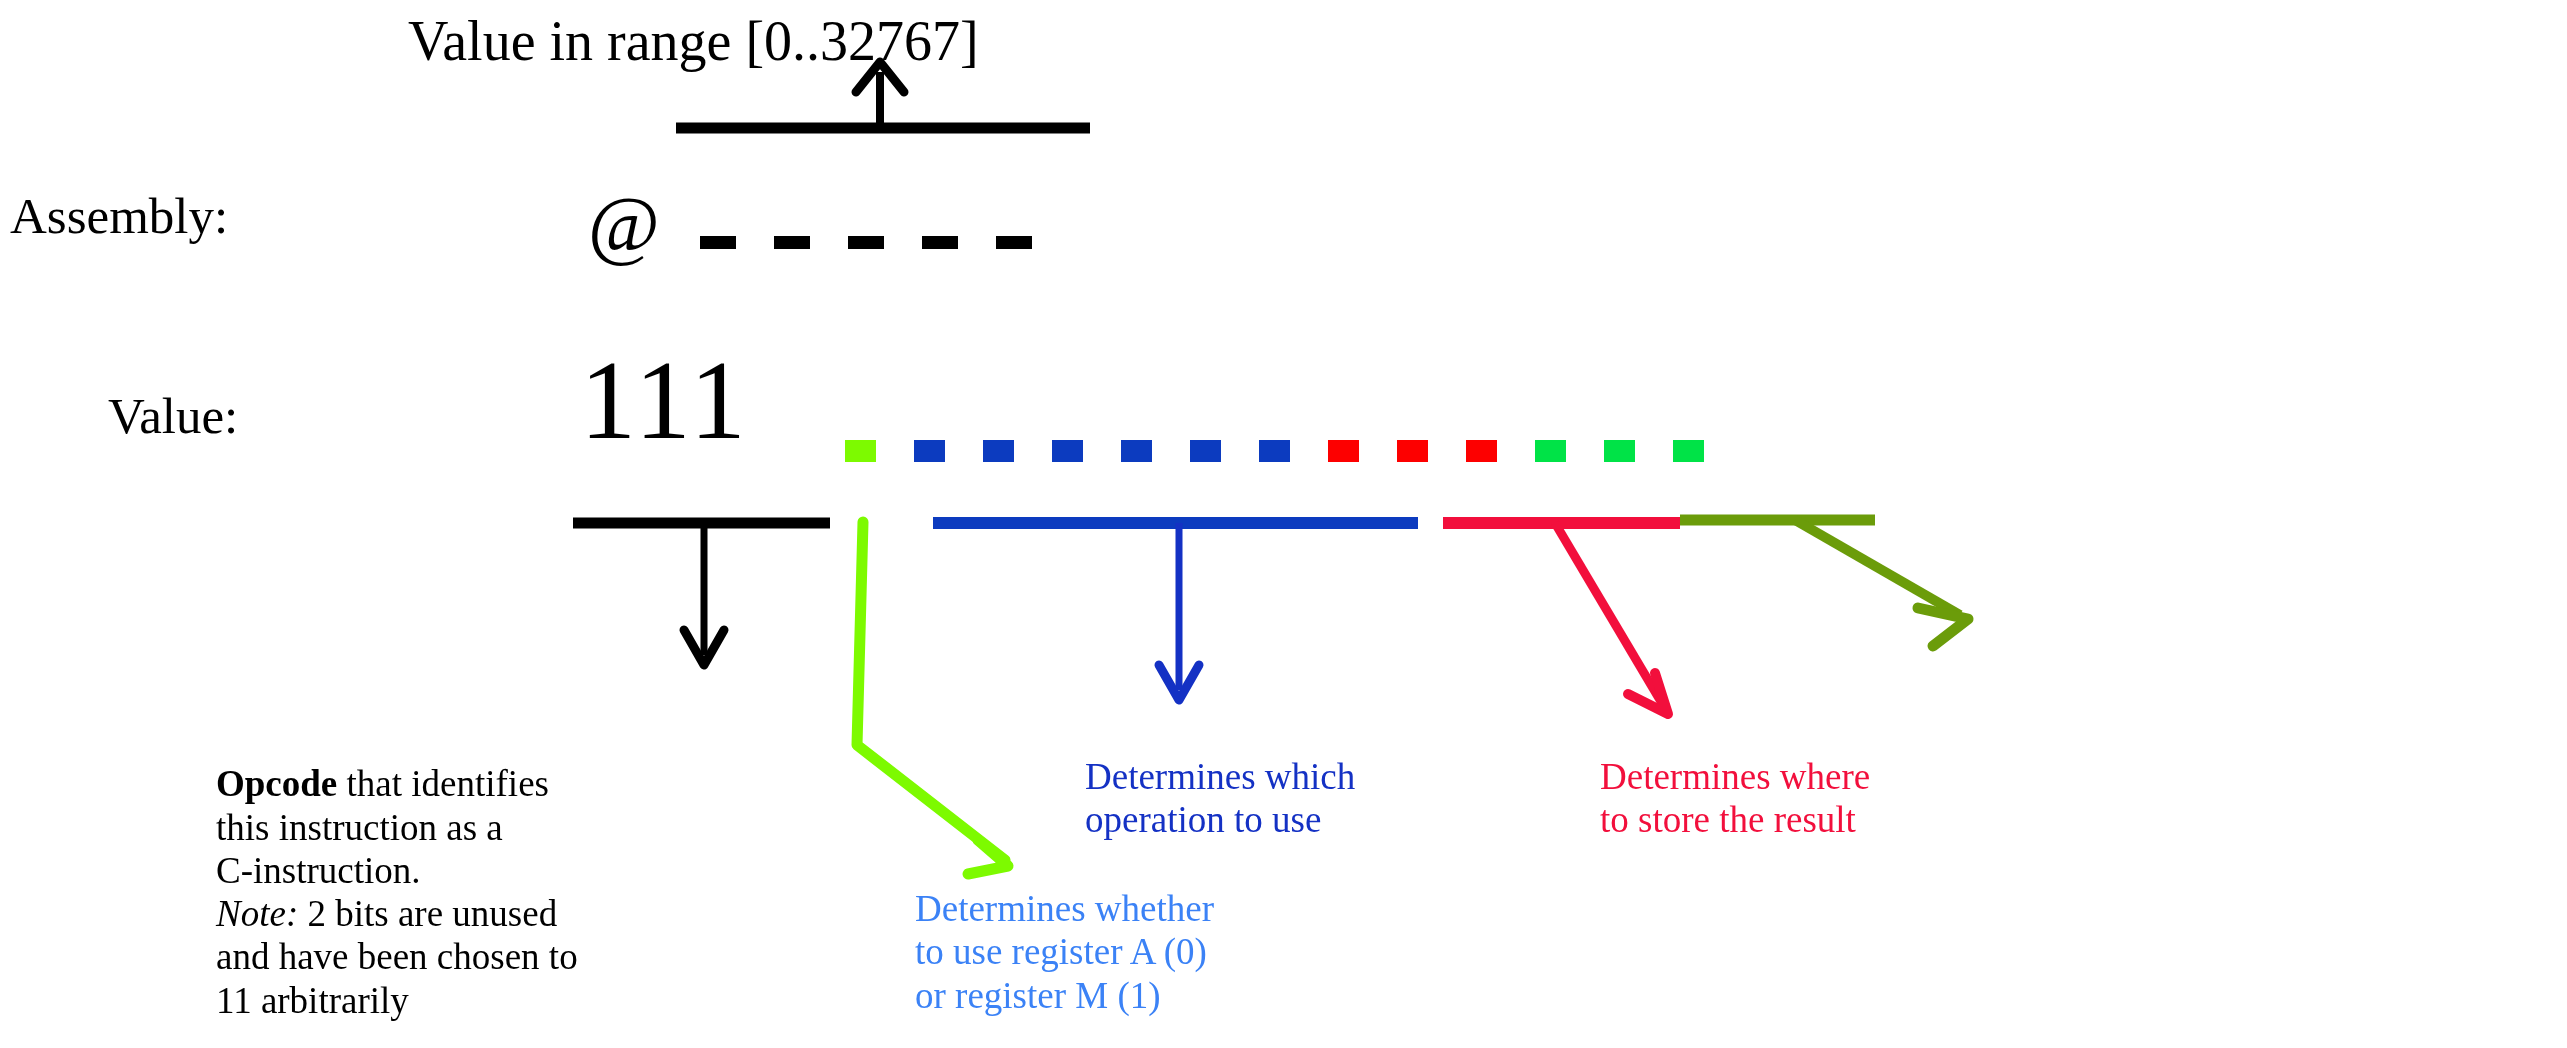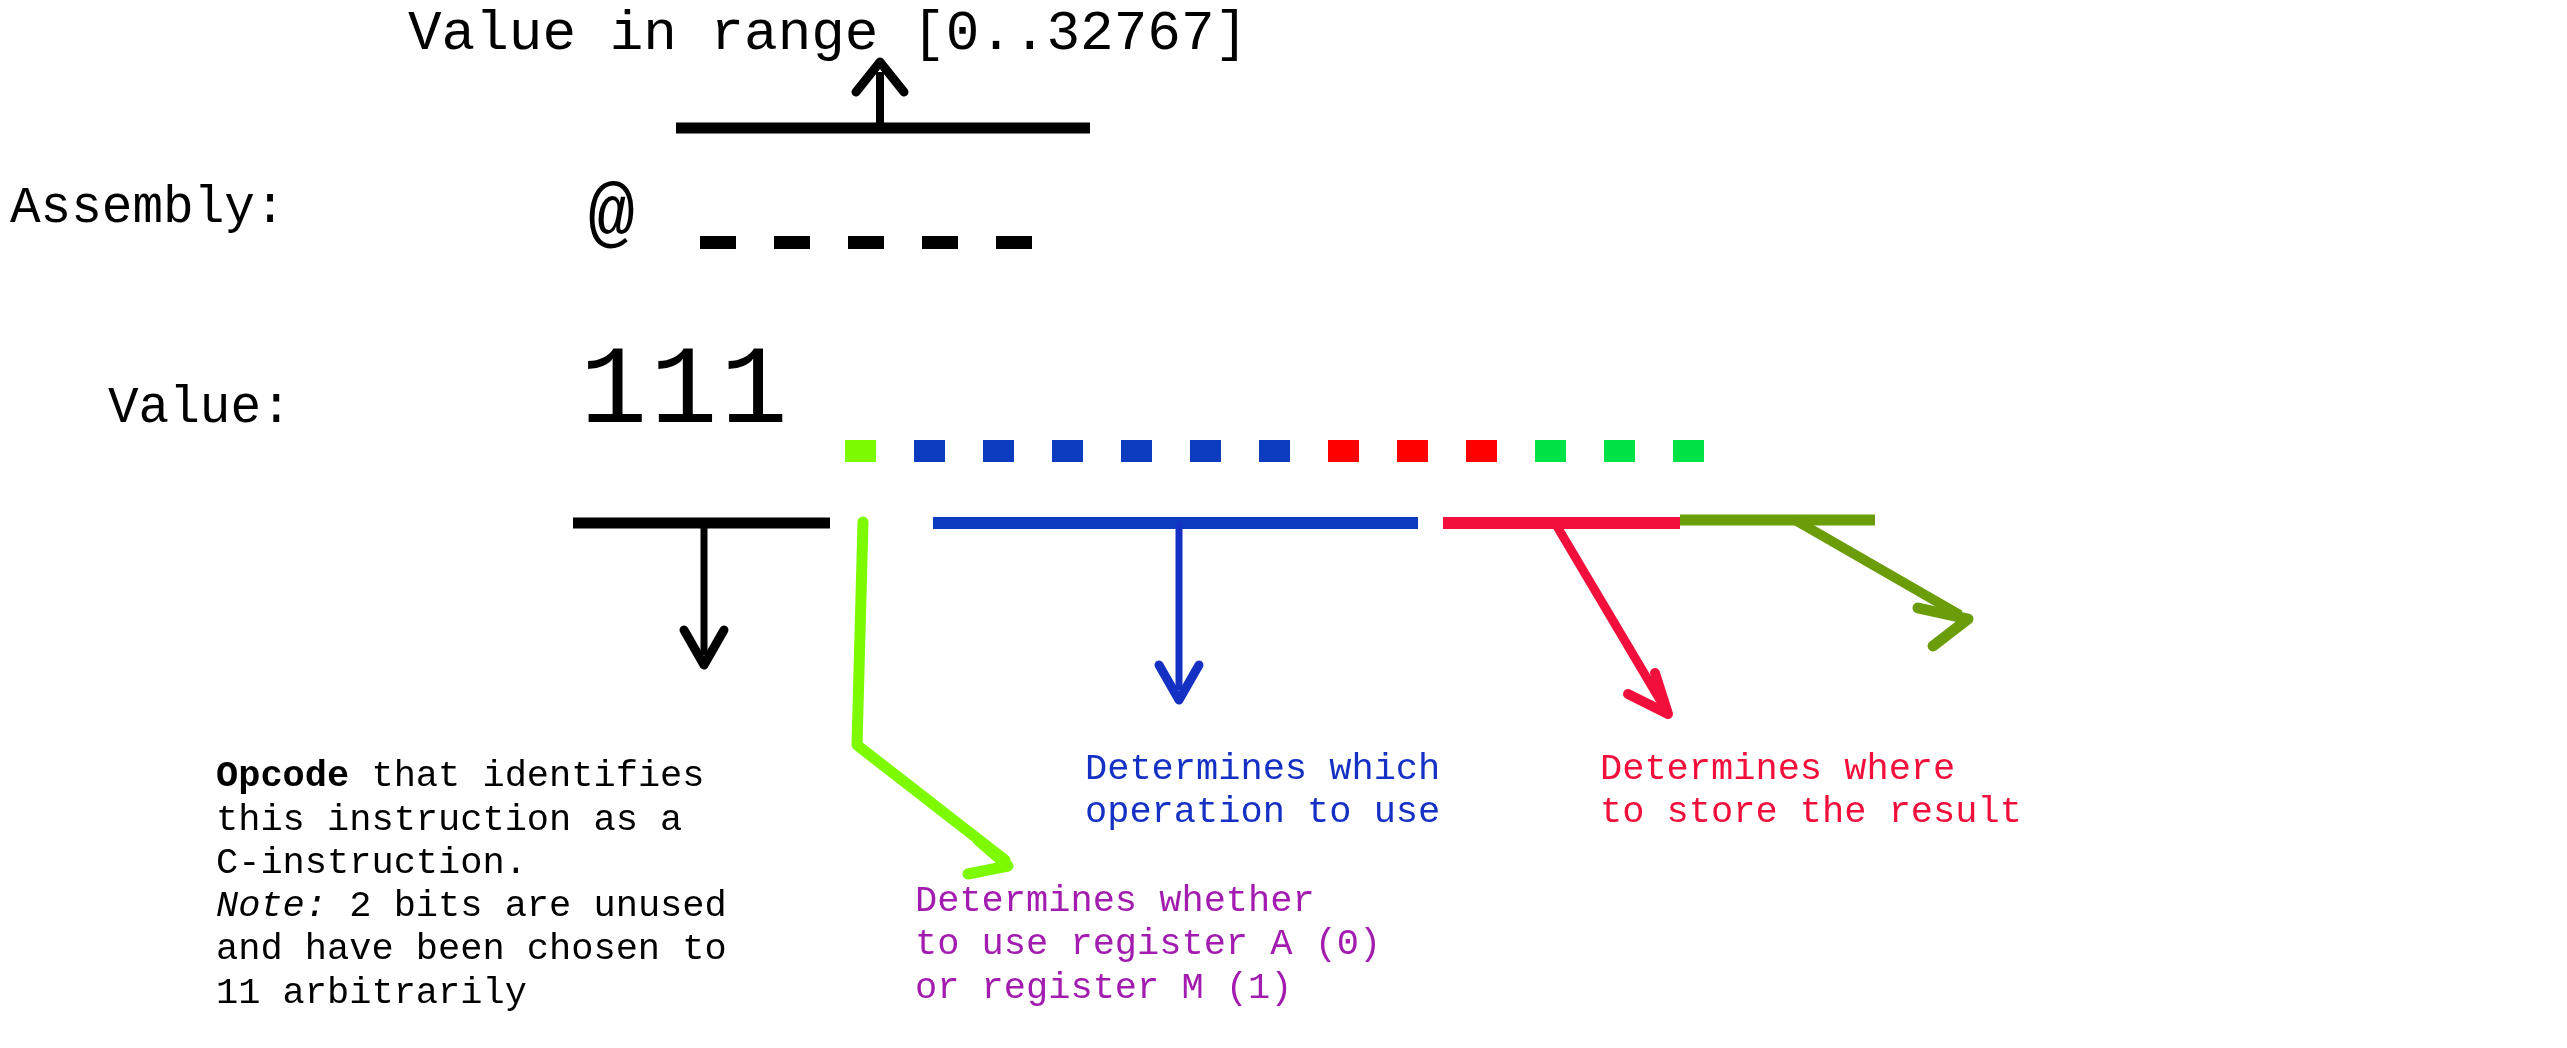--- a/index.html
+++ b/index.html
@@ -12,22 +12,23 @@
     position: relative;
     width: 2567px;
     height: 1048px;
     background: #ffffff;
     overflow: hidden;
     font-family: "DejaVu Sans Mono", "Liberation Mono", monospace;
     color: #000000;
   }
 
   .mono {
-    font-family: Liberation Mono, monospace;
+    font-family: Liberation Serif, serif;
     white-space: pre;
+    margin-top: 7px;
   }
 
   
   #title {
     position: absolute;
     left: 408px;
     top: 2px;
     font-size: 56px;
     letter-spacing: 0px;
     color: #000000;
@@ -113,21 +114,21 @@
     top: 712px;
     color: #000000;
     width: 560px;
   }
   #caption-opcode .bold { font-weight: bold; }
   #caption-opcode .ital { font-style: italic; }
 
   #caption-a-bit {
     left: 915px;
     top: 880px;
-    color: #a21caf;
+    color: #3b82f6;
   }
   #caption-comp {
     left: 1085px;
     top: 748px;
     color: #1431c4;
   }
   #caption-dest {
     left: 1600px;
     top: 748px;
     color: #f20f3c;

